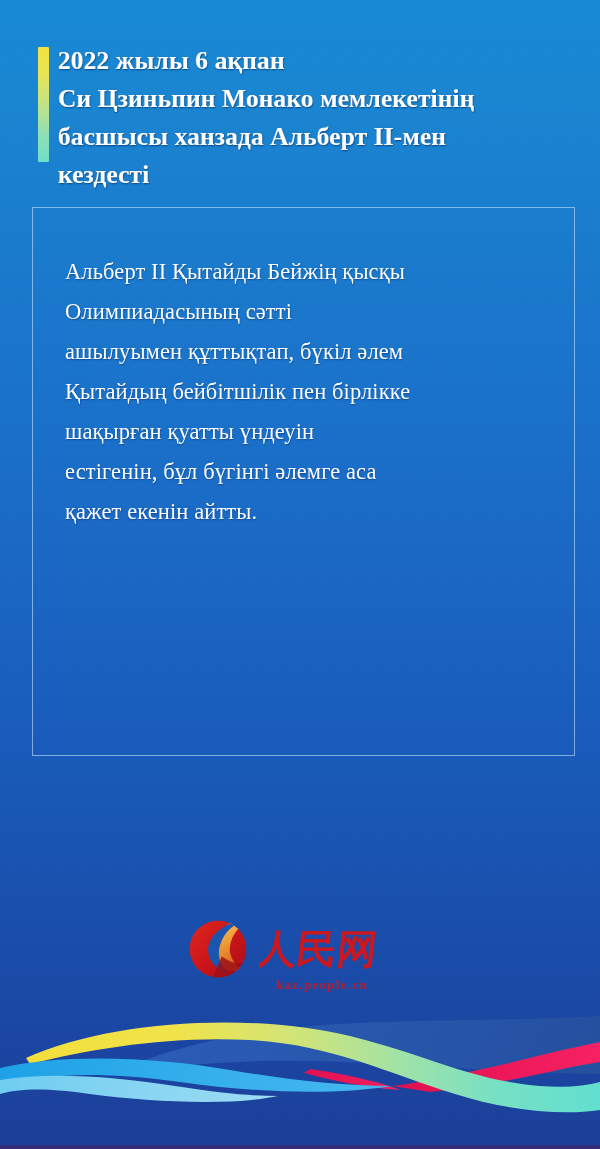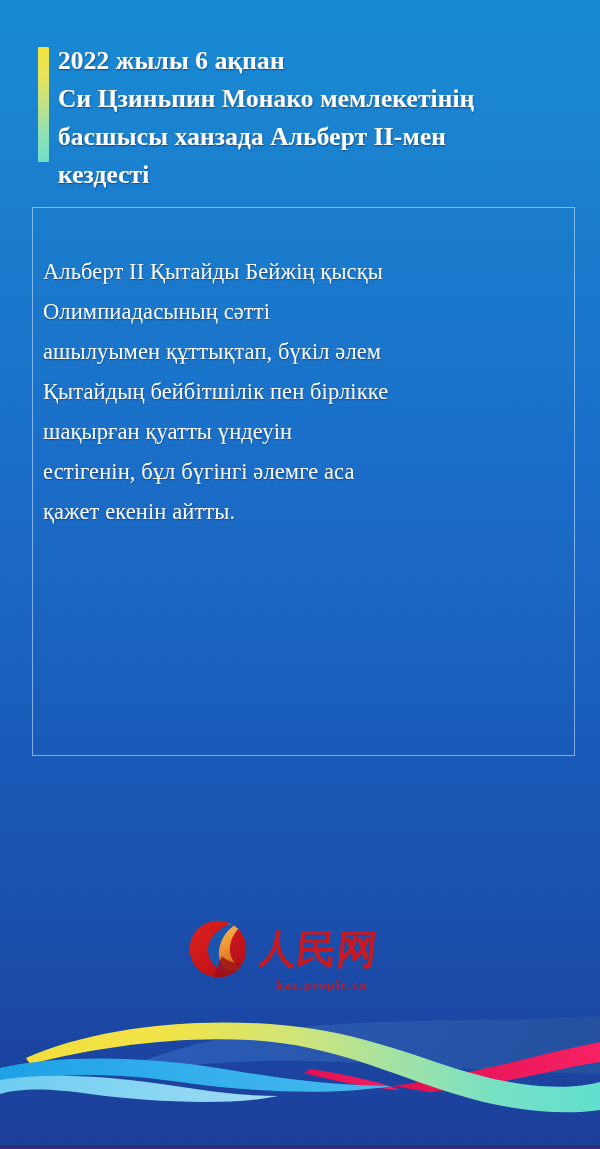--- a/index.html
+++ b/index.html
@@ -80,21 +80,21 @@
 
   
   #content-card {
     position:absolute;
     left:32px;
     top:207px;
     width:543px;
     height:549px;
     border:1px solid rgba(190,222,250,.62);
     background:transparent;
-    padding:44px 30px 0 10px;
+    padding:44px 30px 0 32px;
   }
 
   #body-text {
     color:#ffffff;
     font-size:22.5px;
     line-height:40px;
     letter-spacing:.1px;
     text-shadow:0.4px 0.8px 1.4px rgba(6,40,95,.55);
     white-space:pre-line;
   }

